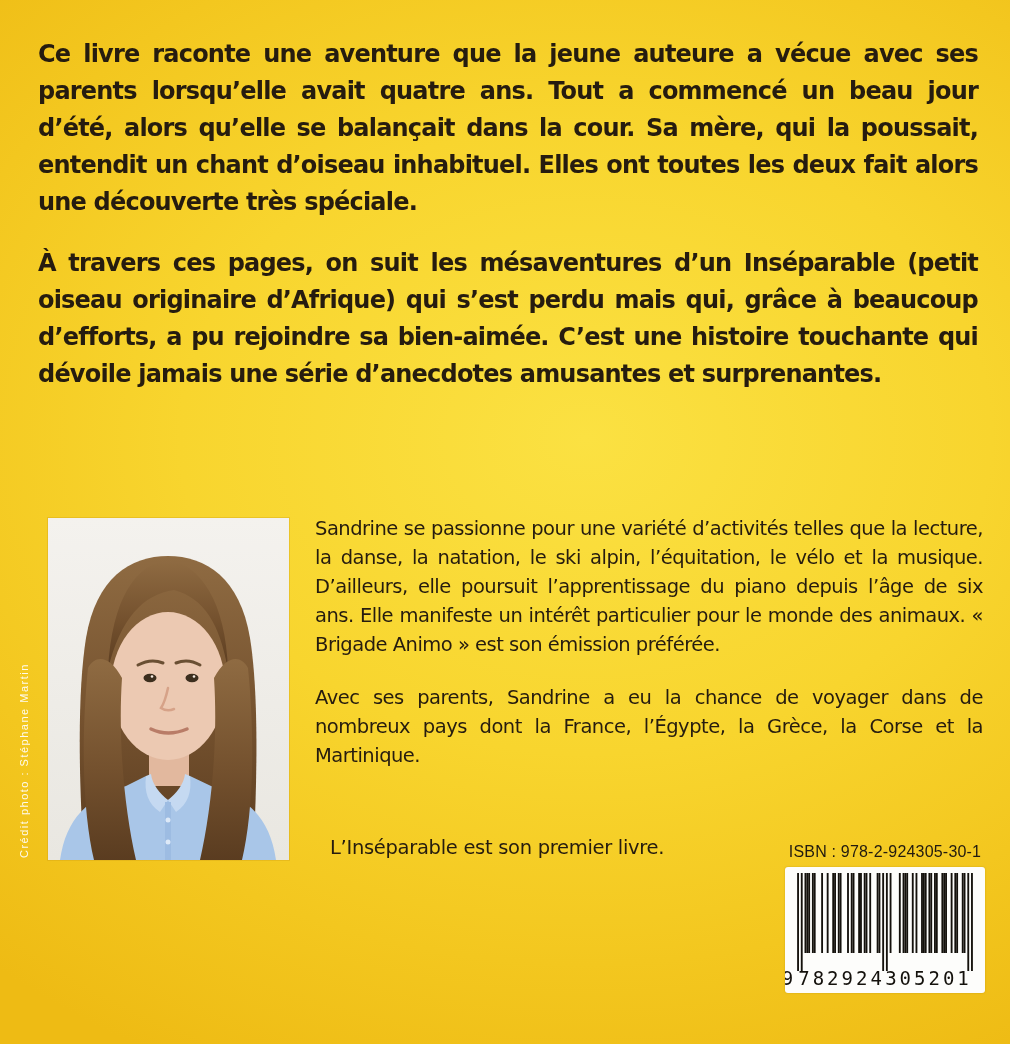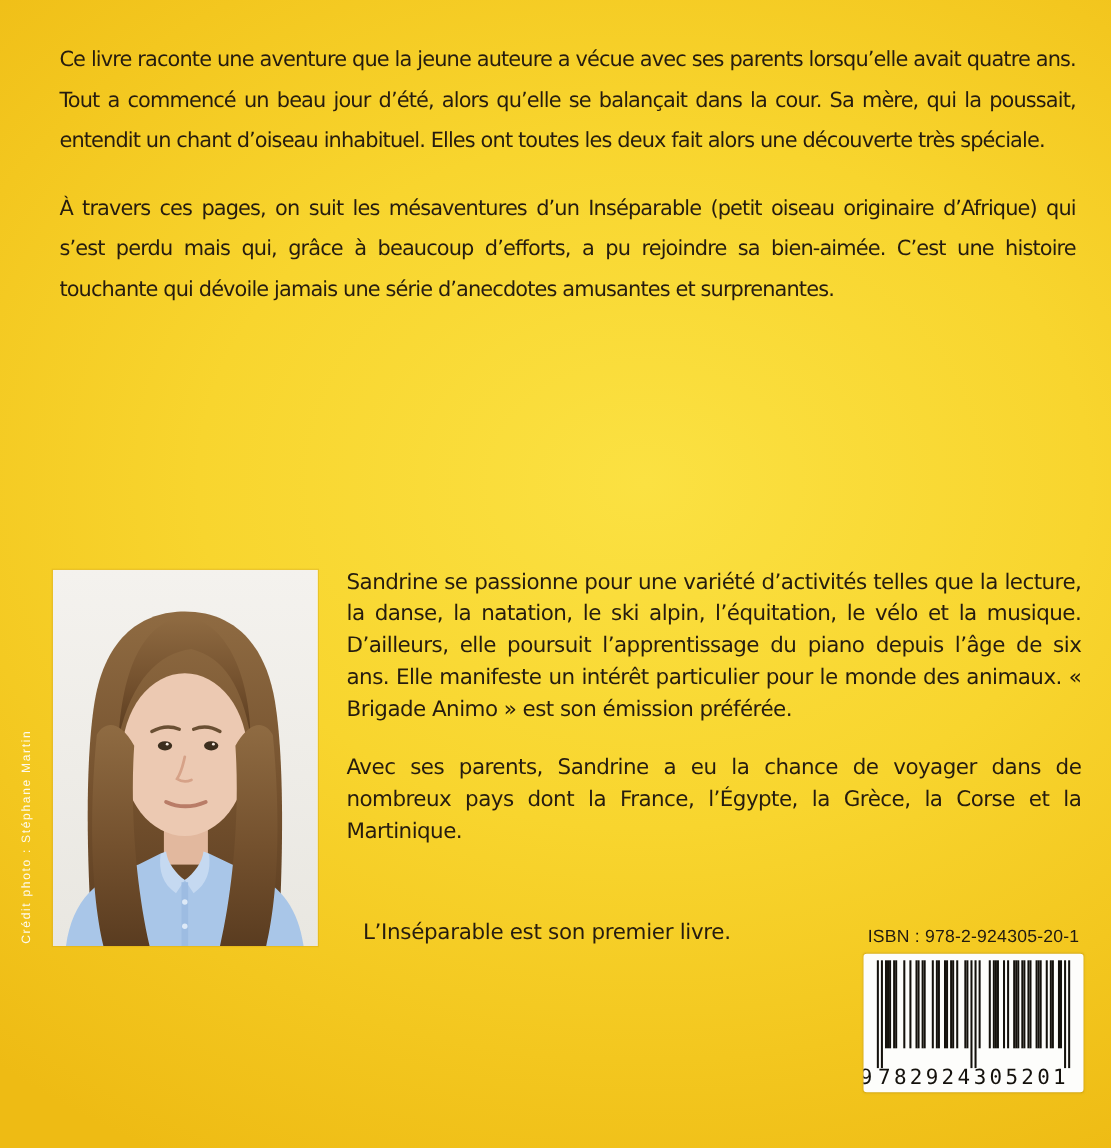--- a/index.html
+++ b/index.html
@@ -12,24 +12,24 @@
   .cover{
     position:relative;width:1010px;height:1044px;
     background:
       radial-gradient(ellipse 900px 700px at 58% 42%, #fbe142 0%, #f8d52e 45%, #f3c71f 75%, #eebb14 100%);
   }
   
   .synopsis{
     position:absolute;left:38px;top:36px;width:940px;
   }
   .synopsis p{
-    margin:0 0 24px 16px;
-    font-size:19px;line-height:37px;letter-spacing:-0.8px;
+    margin:0 0 24px 0;
+    font-size:24px;line-height:37px;letter-spacing:-0.8px;
     text-align:justify;
-    font-weight:400;
+    font-weight:700;
   }
   
   .photo-wrap{
     position:absolute;left:48px;top:518px;width:241px;height:342px;
     box-shadow:0 0 0 1px rgba(210,160,20,.35);
   }
   .photo-wrap svg{display:block;}
   .photo-credit{
     position:absolute;left:-18px;bottom:2px;
     transform-origin:left bottom;transform:rotate(-90deg);
@@ -120,21 +120,21 @@
   </div>
 
   <div class="bio">
     <p>Sandrine se passionne pour une variété d’activités telles que la lecture, la danse, la natation, le ski alpin, l’équitation, le vélo et la musique. D’ailleurs, elle poursuit l’apprentissage du piano depuis l’âge de six ans. Elle manifeste un intérêt particulier pour le monde des animaux. « Brigade Animo » est son émission préférée.</p>
     <p>Avec ses parents, Sandrine a eu la chance de voyager dans de nombreux pays dont la France, l’Égypte, la Grèce, la Corse et la Martinique.</p>
   </div>
 
   <div class="first-book">L’Inséparable est son premier livre.</div>
 
   <div class="isbn-block">
-    <span class="isbn-label">ISBN : 978-2-924305-20-1</span>
+    <span class="isbn-label">ISBN : 978-2-924305-30-1</span>
     <div class="barcode-box">
       <svg width="200" height="126" viewBox="0 0 200 126">
           <rect x="12.13" y="6" width="1.85" height="98" fill="#14110c"></rect>
           <rect x="15.82" y="6" width="1.85" height="98" fill="#14110c"></rect>
           <rect x="19.52" y="6" width="1.85" height="80" fill="#14110c"></rect>
           <rect x="21.38" y="6" width="1.85" height="80" fill="#14110c"></rect>
           <rect x="23.23" y="6" width="1.85" height="80" fill="#14110c"></rect>
           <rect x="26.93" y="6" width="1.85" height="80" fill="#14110c"></rect>
           <rect x="28.78" y="6" width="1.85" height="80" fill="#14110c"></rect>
           <rect x="36.17" y="6" width="1.85" height="80" fill="#14110c"></rect>

